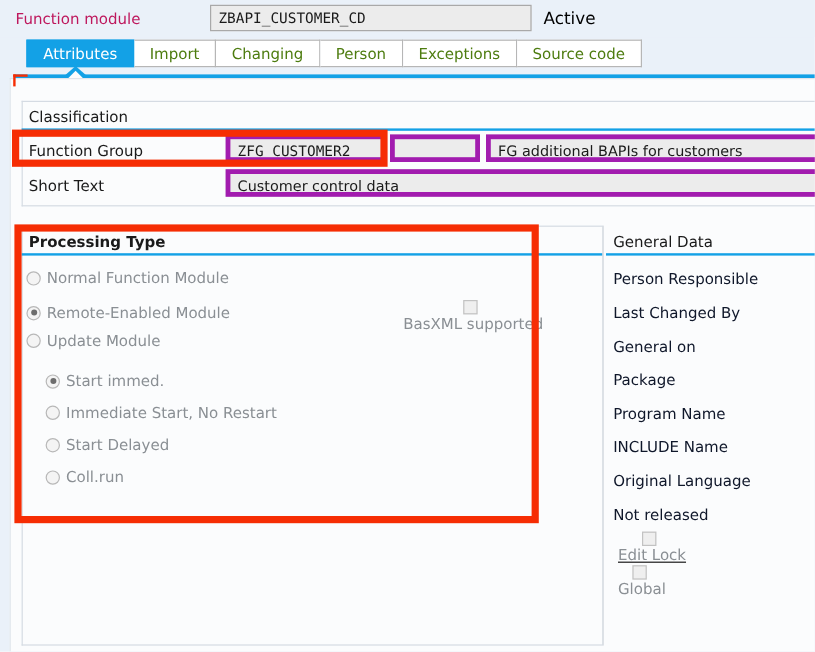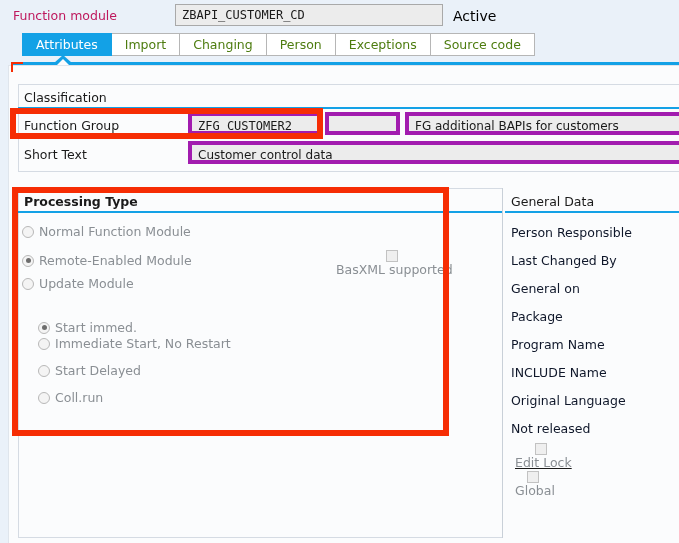--- a/index.html
+++ b/index.html
@@ -324,21 +324,21 @@
       <span class="radio-label">Normal Function Module</span>
     </div>
     <div class="radio-row" style="left: 22px; top: 253px;">
       <span class="radio checked"></span>
       <span class="radio-label">Remote-Enabled Module</span>
     </div>
     <div class="radio-row" style="left: 22px; top: 264px; margin-top: 12px;">
       <span class="radio"></span>
       <span class="radio-label">Update Module</span>
     </div>
-    <div class="radio-row" style="left: 38px; top: 320px; text-align: right;">
+    <div class="radio-row" style="left: 38px; top: 310px; text-align: right;">
       <span class="radio checked"></span>
       <span class="radio-label">Start immed.</span>
     </div>
     <div class="radio-row" style="left: 38px; top: 336px;">
       <span class="radio"></span>
       <span class="radio-label">Immediate Start, No Restart</span>
     </div>
     <div class="radio-row" style="left: 38px; top: 363px;">
       <span class="radio"></span>
       <span class="radio-label">Start Delayed</span>

